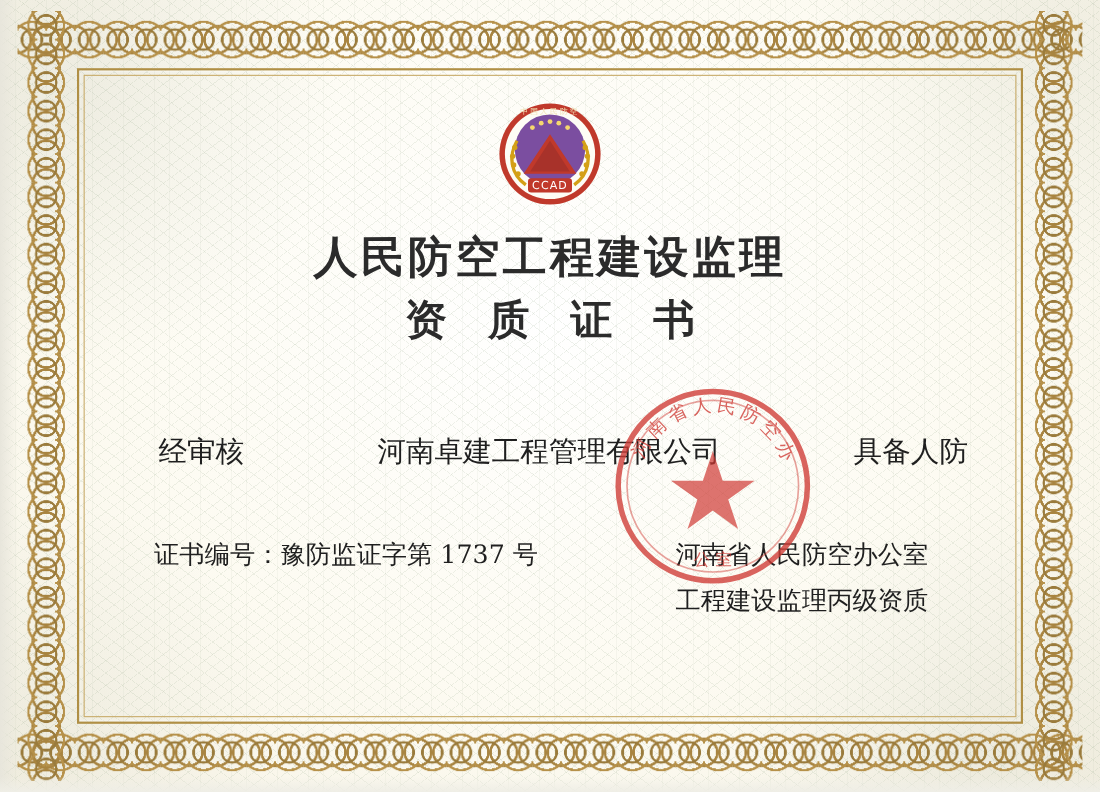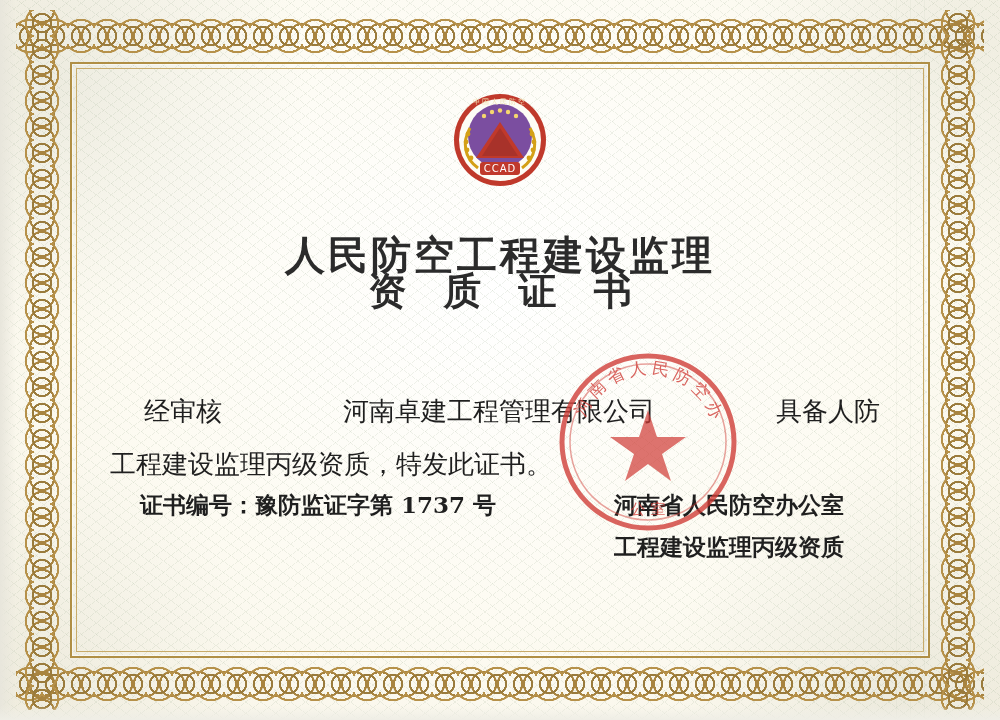--- a/index.html
+++ b/index.html
@@ -111,21 +111,20 @@
     left: 0; right: 0;
     text-align: center;
     color: #2b2b2b;
     font-weight: bold;
     font-family: "DejaVu Serif", "Liberation Serif", serif;
   }
   .title-1 {
     top: 126px;
     font-size: 40px;
     letter-spacing: 3px;
-    margin-top: 22px;
   }
   .title-2 {
     top: 186px;
     font-size: 38px;
     letter-spacing: 12px;
     text-indent: 12px;
   }
 
   
   .body-block {
@@ -164,21 +163,21 @@
     bottom: 72px;
     display: flex;
     justify-content: space-between;
     color: #1f1f1f;
     font-size: 23px;
     line-height: 42px;
     font-family: "DejaVu Serif", "Liberation Serif", serif;
   }
   .footer-col-left { padding-left: 30px; }
   .footer-col-right { padding-right: 46px; text-align: right; }
-  .footer-row { white-space: nowrap; font-weight: bold; }
+  .footer-row { white-space: nowrap; }
 
   
   .seal {
     position: absolute;
     right: 168px;
     bottom: 104px;
     width: 188px;
     height: 188px;
     opacity: 0.78;
     pointer-events: none;
@@ -261,21 +260,20 @@
 
     <div class="title-1">人民防空工程建设监理</div>
     <div class="title-2">资 质 证 书</div>
 
     <div class="body-block">
       <div class="line-1">
         <span class="lead-in">经审核</span>
         <span class="company">河南卓建工程管理有限公司</span>
         <span class="tail">具备人防</span>
       </div>
-      <div class="line-2">工程建设监理丙级资质，特发此证书。</div>
     </div>
 
     <div class="footer">
       <div class="footer-col-left">
         <div class="footer-row">证书编号：豫防监证字第 1737 号</div>
       </div>
       <div class="footer-col-right">
         <div class="footer-row">河南省人民防空办公室</div>
         <div class="footer-row">工程建设监理丙级资质</div>
       </div>

